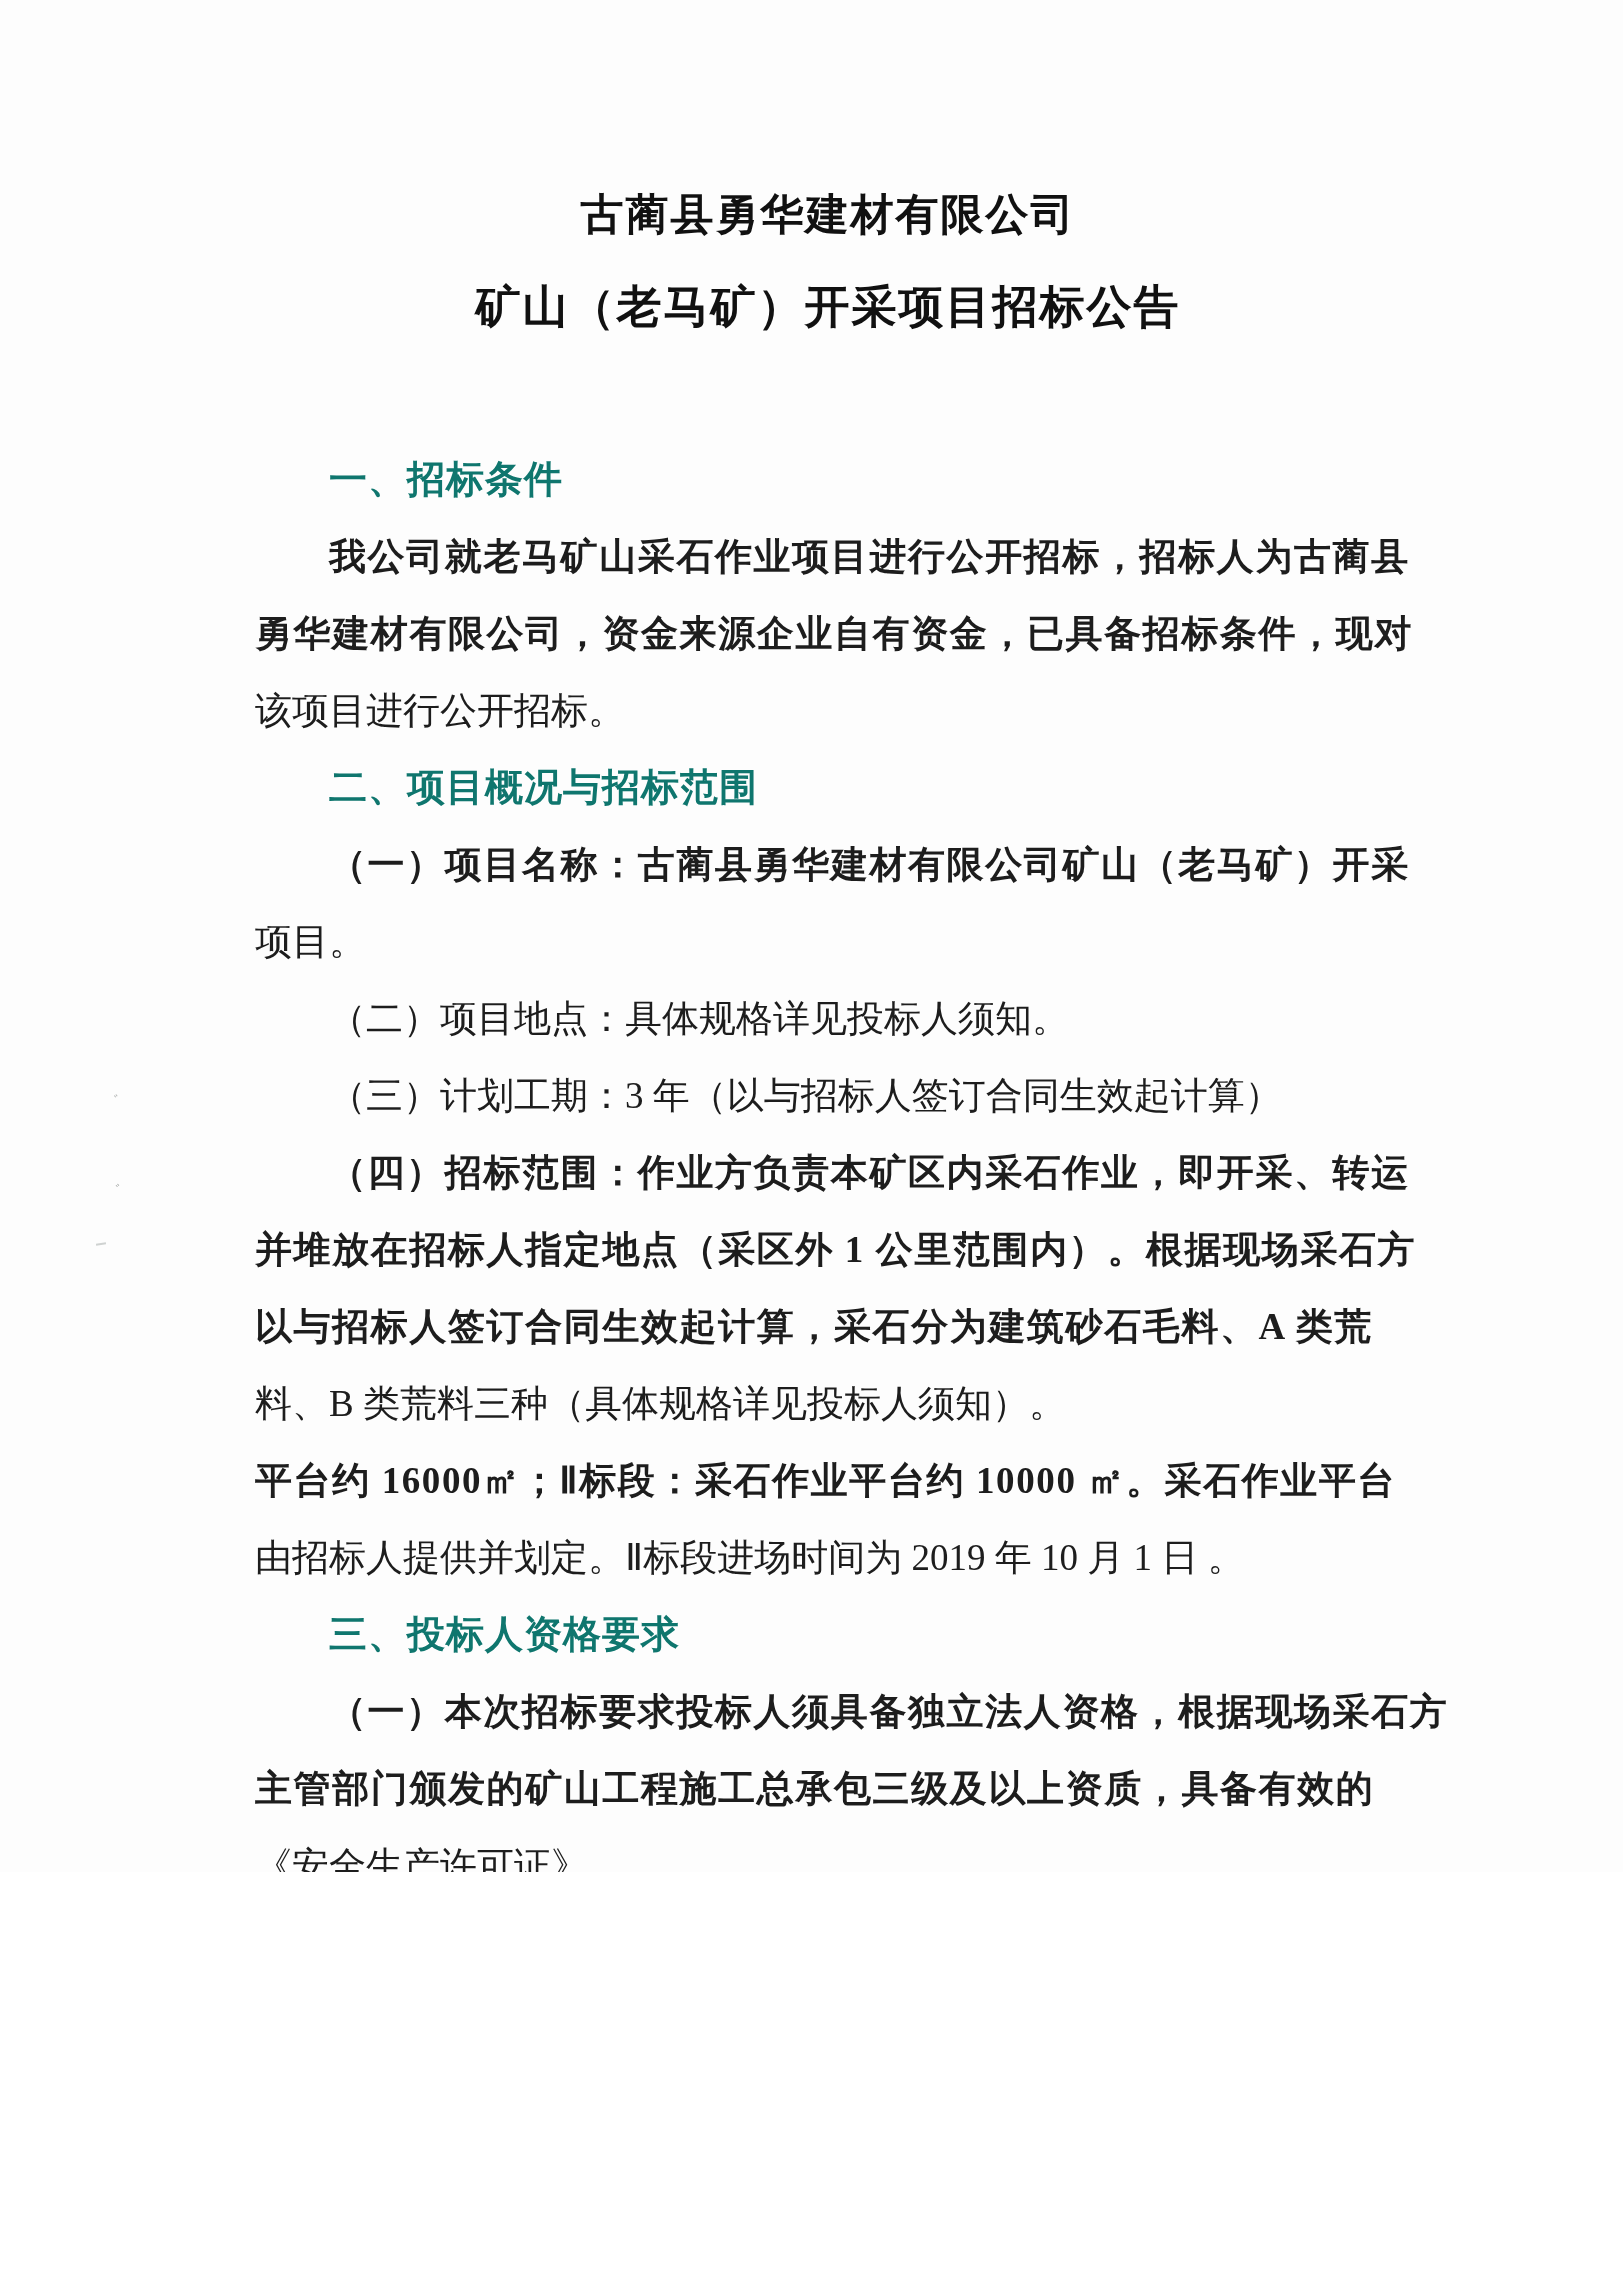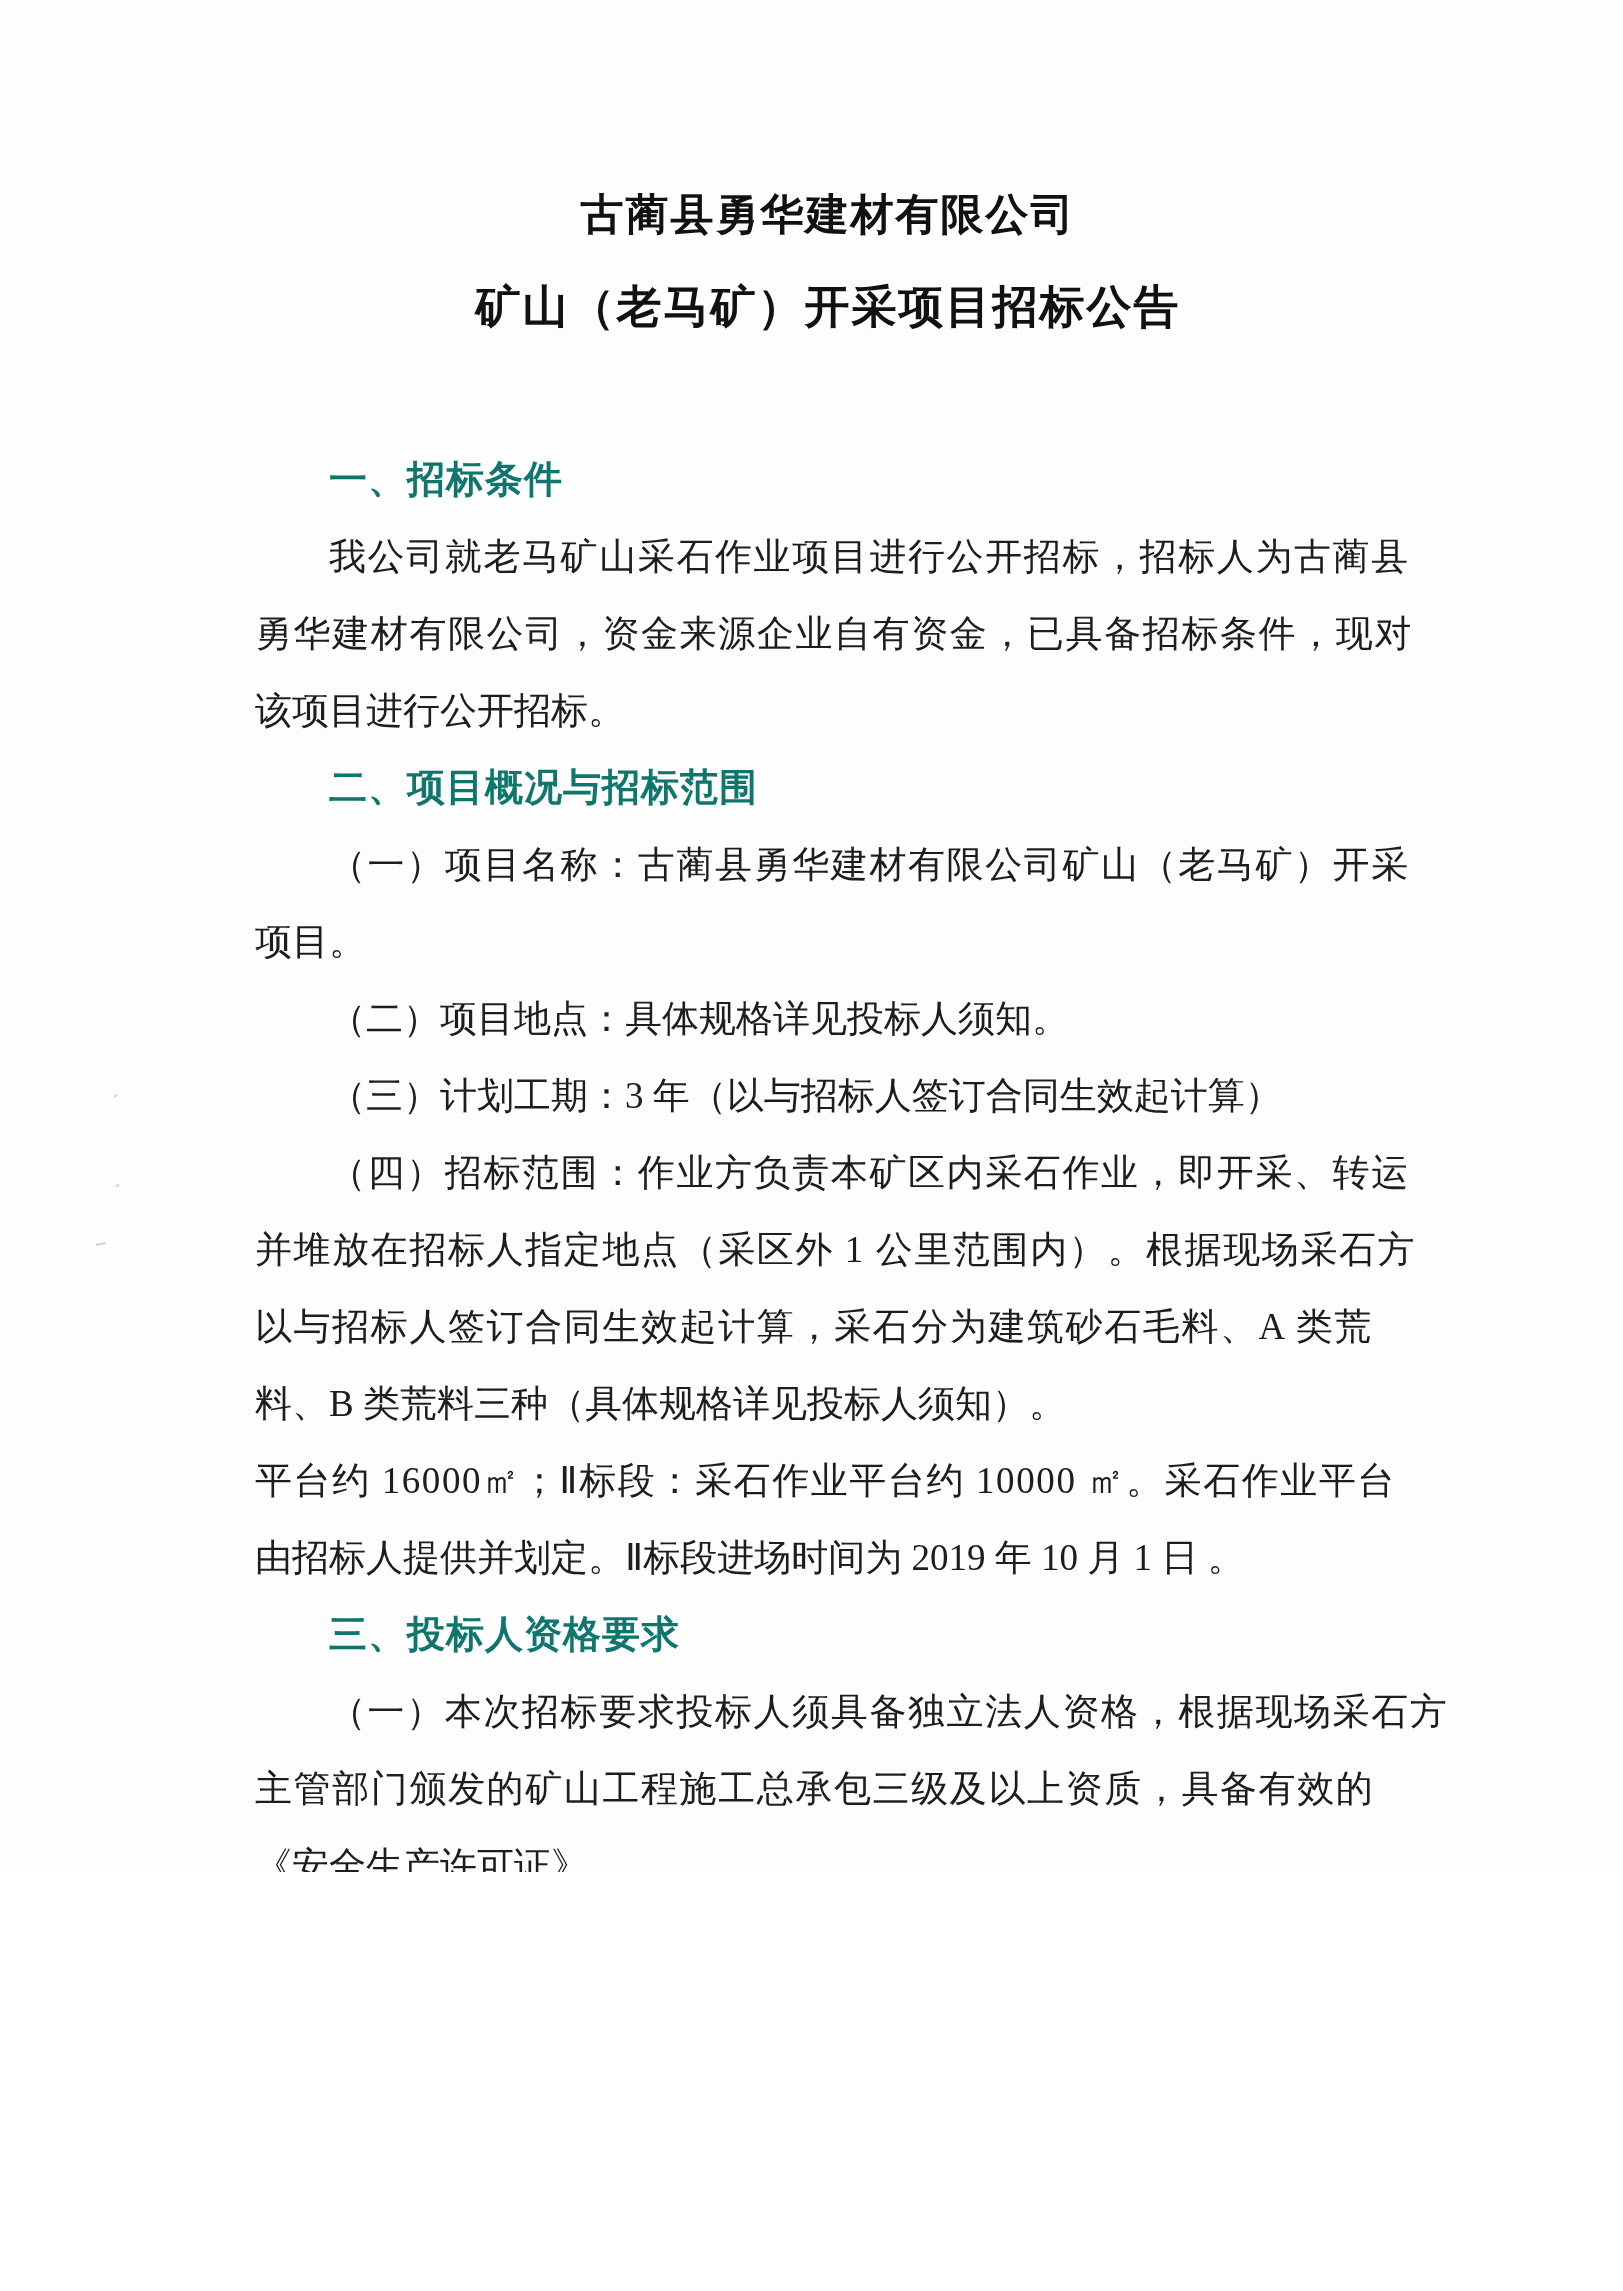--- a/index.html
+++ b/index.html
@@ -46,20 +46,21 @@
     line-height: 77px;
     font-size: 37px;
     white-space: nowrap;
     color: #1d1d1d;
   }
   .line.indent {
     text-indent: 74px;
   }
   .line.justify {
     letter-spacing: 1.6px;
+    font-weight: bold;
   }
   .line.heading {
     font-family: "Liberation Sans", sans-serif;
     font-weight: 700;
     font-size: 38px;
     color: #0f766e;
     letter-spacing: 1px;
   }
   .underline {
     text-decoration: underline;

